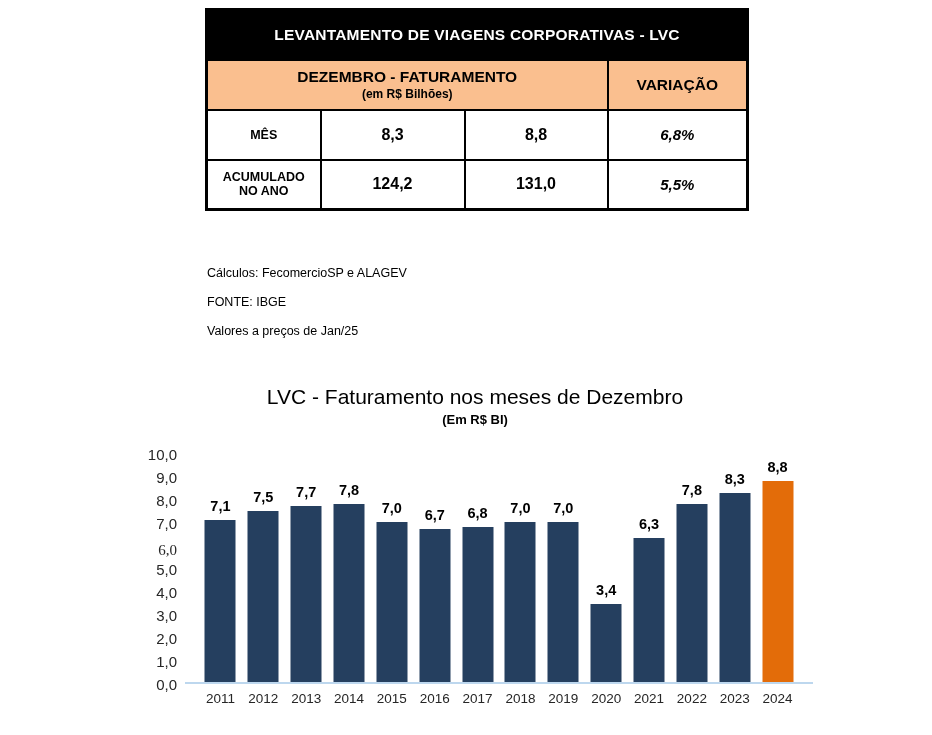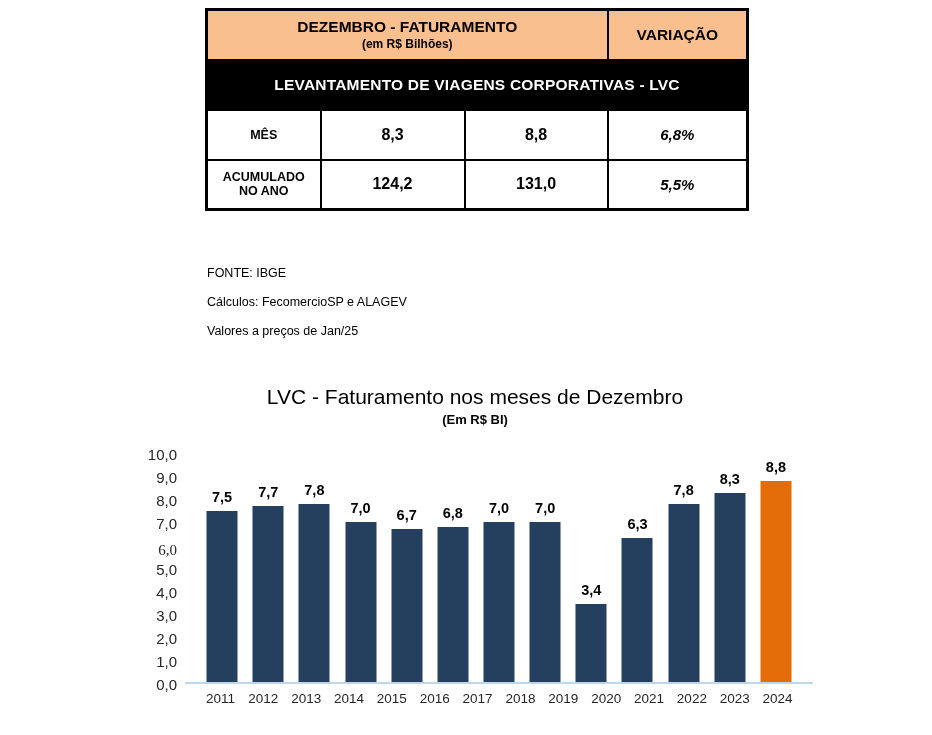--- a/index.html
+++ b/index.html
@@ -54,47 +54,47 @@
 
   <table class="lvc-table">
     <colgroup>
       <col style="width:114px">
         <col style="width:144px">
         <col style="width:143px">
         <col style="width:140px">
     </colgroup>
     <tbody>
         <tr>
+      <td colspan="4" class="t-title">LEVANTAMENTO DE VIAGENS CORPORATIVAS - LVC</td>
+    </tr>
+    <tr>
       <td colspan="3" class="t-orange">
         <div class="t-dez-main">DEZEMBRO - FATURAMENTO</div>
         <div class="t-dez-sub">(em R$ Bilhões)</div>
       </td>
       <td class="t-orange t-var">VARIAÇÃO</td>
-    </tr>
-    <tr>
-      <td colspan="4" class="t-title">LEVANTAMENTO DE VIAGENS CORPORATIVAS - LVC</td>
     </tr>
     <tr class="row-data">
       <td class="cell-label">MÊS</td>
       <td class="cell-num">8,3</td>
       <td class="cell-num">8,8</td>
       <td class="cell-pct">6,8%</td>
     </tr>
     <tr class="row-data">
       <td class="cell-label">ACUMULADO NO ANO</td>
       <td class="cell-num">124,2</td>
       <td class="cell-num">131,0</td>
       <td class="cell-pct">5,5%</td>
     </tr>
   </tbody>
     </table>
 
   <div class="notes">
+    <div>Cálculos: FecomercioSP e ALAGEV</div>
     <div>FONTE: IBGE</div>
-    <div>Cálculos: FecomercioSP e ALAGEV</div>
     <div>Valores a preços de Jan/25</div>
   </div>
 
   <div class="chart">
     <div class="chart-title">LVC - Faturamento nos meses de Dezembro</div>
     <div class="chart-subtitle">(Em R$ BI)</div>
     <div class="plot-wrap">
       <div class="y-axis" id="y-axis">
           <div class="y-tick" style="top: -8px;">10,0</div>
           <div class="y-tick" style="top: 15px;">9,0</div>
@@ -103,20 +103,24 @@
           <div class="y-tick" style="top: 88px; font-family: Liberation Serif, serif;">6,0</div>
           <div class="y-tick" style="top: 107px;">5,0</div>
           <div class="y-tick" style="top: 130px;">4,0</div>
           <div class="y-tick" style="top: 153px;">3,0</div>
           <div class="y-tick" style="top: 176px;">2,0</div>
           <div class="y-tick" style="top: 199px;">1,0</div>
           <div class="y-tick" style="top: 222px;">0,0</div>
         </div>
       <div class="plot-col">
         <div class="plot" id="plot">
+            <div class="bar-slot">
+              <div class="bar-value" style="bottom: calc(71% + 6px);">7,1</div>
+              <div class="bar" style="height: 71%; background: rgb(37, 63, 95);"></div>
+            </div>
             <div class="bar-slot">
               <div class="bar-value" style="bottom: calc(75% + 6px);">7,5</div>
               <div class="bar" style="height: 75%; background: rgb(37, 63, 95);"></div>
             </div>
             <div class="bar-slot">
               <div class="bar-value" style="bottom: calc(77% + 6px);">7,7</div>
               <div class="bar" style="height: 77%; background: rgb(37, 63, 95);"></div>
             </div>
             <div class="bar-slot">
               <div class="bar-value" style="bottom: calc(78% + 6px);">7,8</div>

